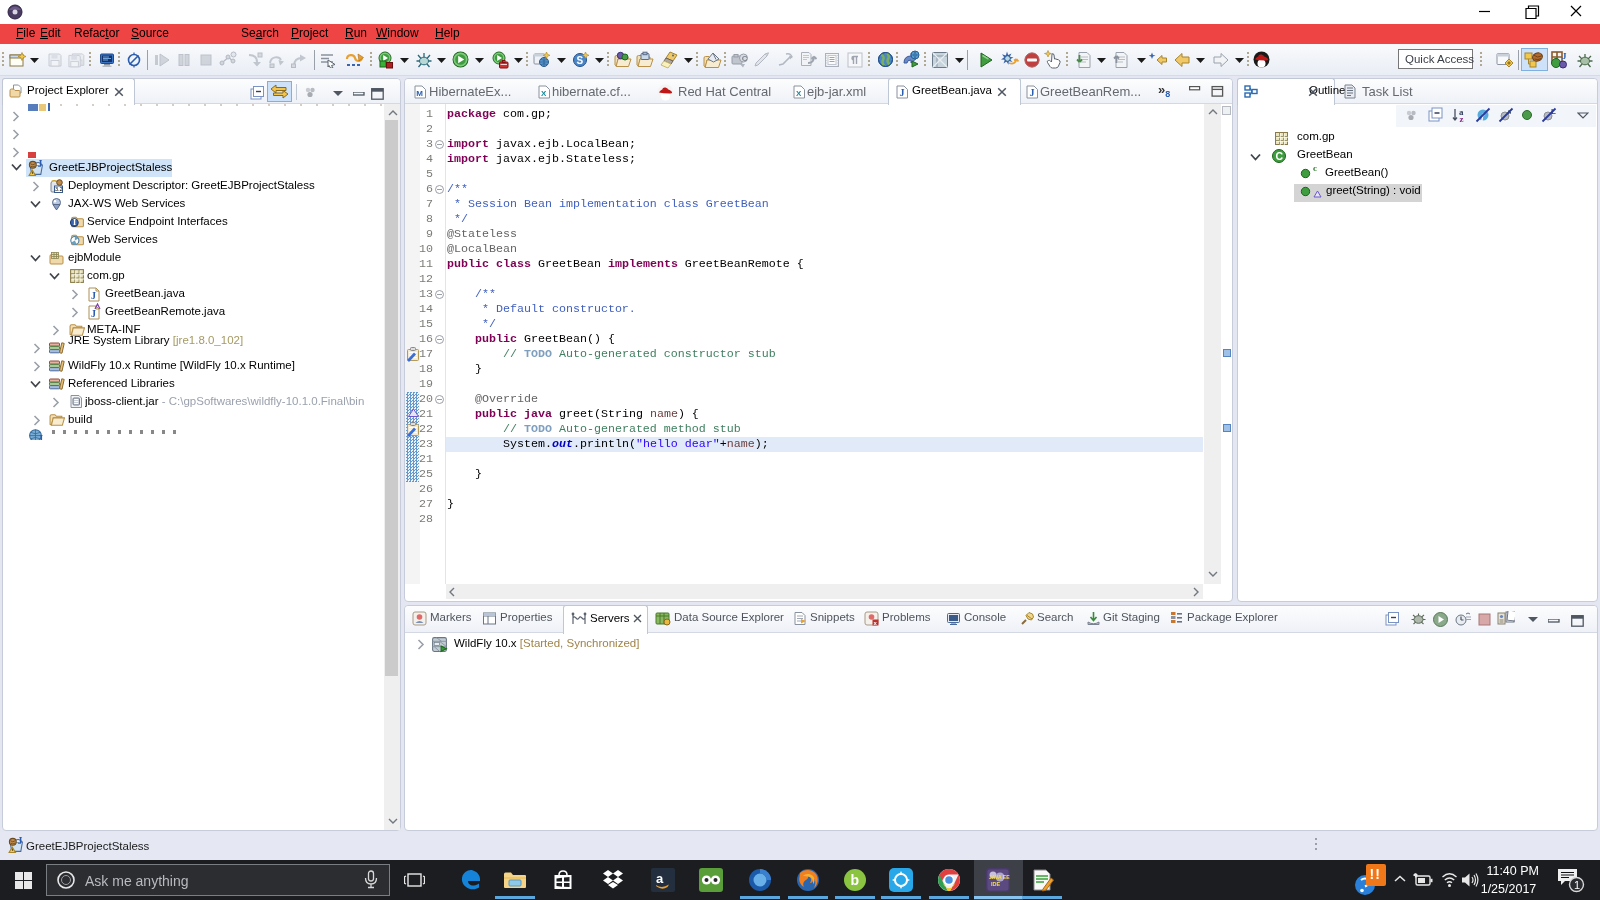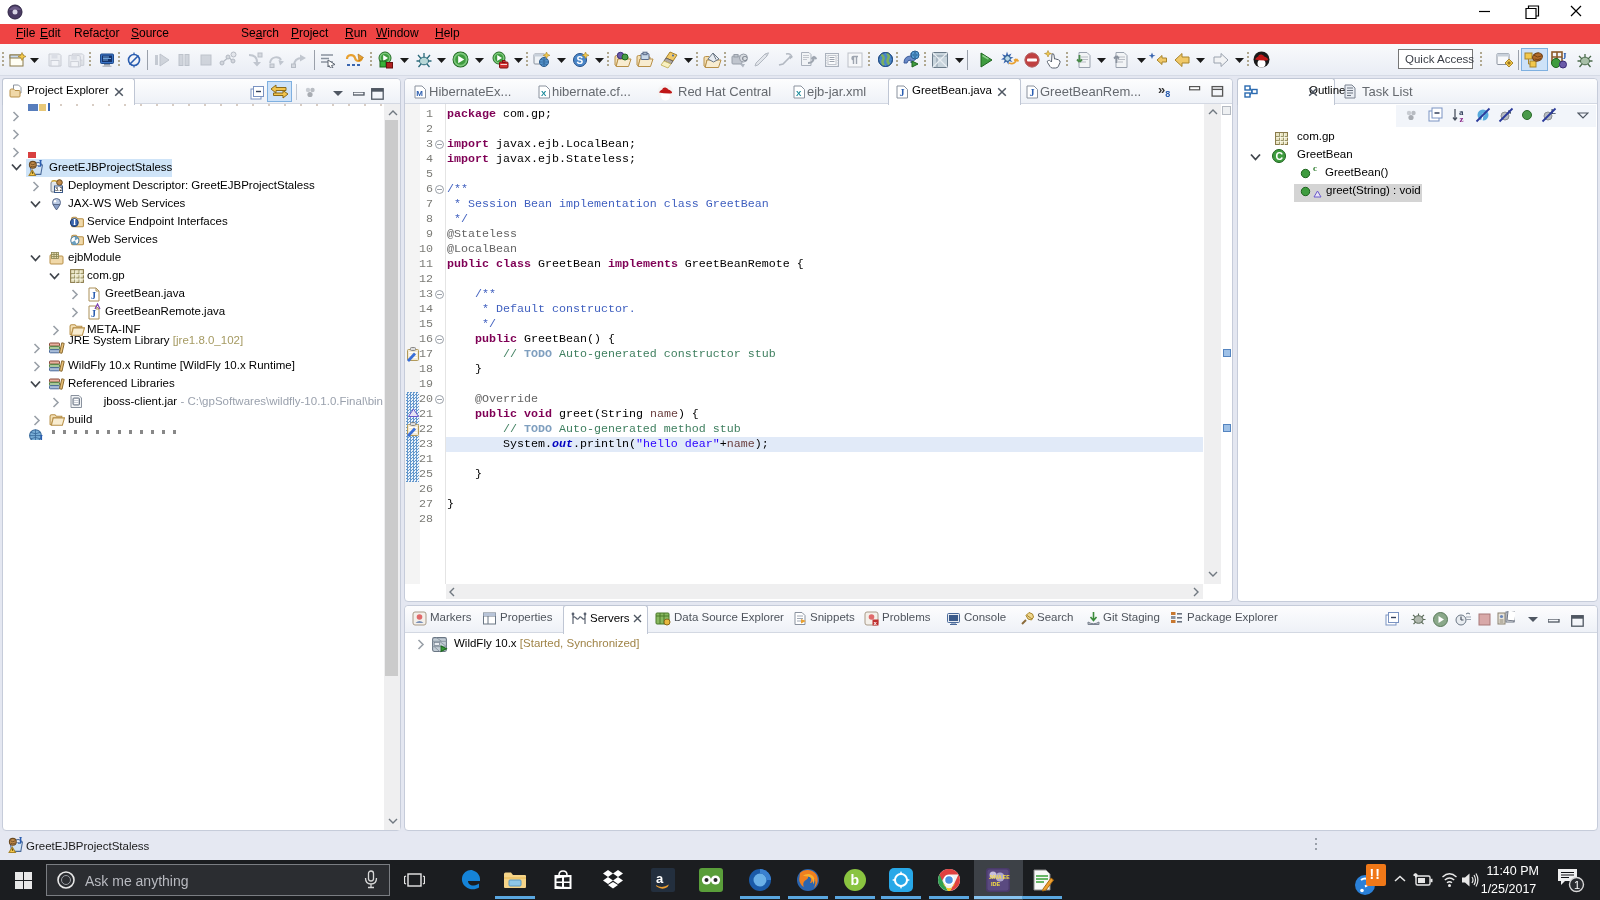--- a/index.html
+++ b/index.html
@@ -652,21 +652,21 @@
   <svg class="abs" style="left:49px;top:376px;" width="16" height="16" viewBox="0 0 16 16">
       <use href="#books"></use>
     </svg>
   <div class="trow" style="left:68px;top:377px;">Referenced Libraries</div>
   <svg class="abs" style="left:52px;top:397px;" width="8" height="11" viewBox="0 0 8 11">
       <use href="#chevR"></use>
     </svg>
   <svg class="abs" style="left:69px;top:394px;" width="15" height="15" viewBox="0 0 15 15">
       <use href="#jaricon"></use>
     </svg>
-  <div class="trow" style="left:85px;top:395px;width:298px;overflow:hidden;text-align:right;">jboss-client.jar<span class="path"> - C:\gpSoftwares\wildfly-10.1.0.Final\bin</span></div>
+  <div class="trow" style="left:85px;top:395px;width:298px;overflow:hidden;">jboss-client.jar<span class="path"> - C:\gpSoftwares\wildfly-10.1.0.Final\bin</span></div>
   <svg class="abs" style="left:33px;top:415px;" width="8" height="11" viewBox="0 0 8 11">
       <use href="#chevR"></use>
     </svg>
   <svg class="abs" style="left:49px;top:412px;" width="16" height="16" viewBox="0 0 15 15">
       <use href="#folderO"></use>
     </svg>
   <div class="trow" style="left:68px;top:413px;">build</div>
 
   <svg class="abs" style="left:28px;top:428px;" width="16" height="12" viewBox="0 0 15 11">
       <use href="#webproj"></use>
@@ -747,21 +747,21 @@
 <span class="ln">11</span>  <span class="kw">public</span> <span class="kw">class</span> GreetBean <span class="kw">implements</span> GreetBeanRemote {
 <span class="ln">12</span>  
 <span class="ln">13</span>      <span class="jd">/**</span>
 <span class="ln">14</span>  <span class="jd">     * Default constructor. </span>
 <span class="ln">15</span>  <span class="jd">     */</span>
 <span class="ln">16</span>      <span class="kw">public</span> GreetBean() {
 <span class="ln">17</span>          <span class="cm">// </span><span class="td">TODO</span><span class="cm"> Auto-generated constructor stub</span>
 <span class="ln">18</span>      }
 <span class="ln">19</span>  
 <span class="ln">20</span>      <span class="an">@Override</span>
-<span class="ln">21</span>      <span class="kw">public</span> <span class="kw">void</span> greet(String <span class="pv">name</span>) {
+<span class="ln">21</span>      <span class="kw">public</span> <span class="kw">java</span> greet(String <span class="pv">name</span>) {
 <span class="ln">22</span>          <span class="cm">// </span><span class="td">TODO</span><span class="cm"> Auto-generated method stub</span>
 <span class="ln">23</span>          System.<span class="sf">out</span>.println(<span class="st">"hello dear"</span>+<span class="pv">name</span>);
 <span class="ln">21</span>  
 <span class="ln">25</span>      }
 <span class="ln">26</span>  
 <span class="ln">27</span>  }
 <span class="ln">28</span>  </pre>
 
   <div class="fold" style="left:435px;top:139.5px;"></div>
   <div class="fold" style="left:435px;top:184.5px;"></div>

